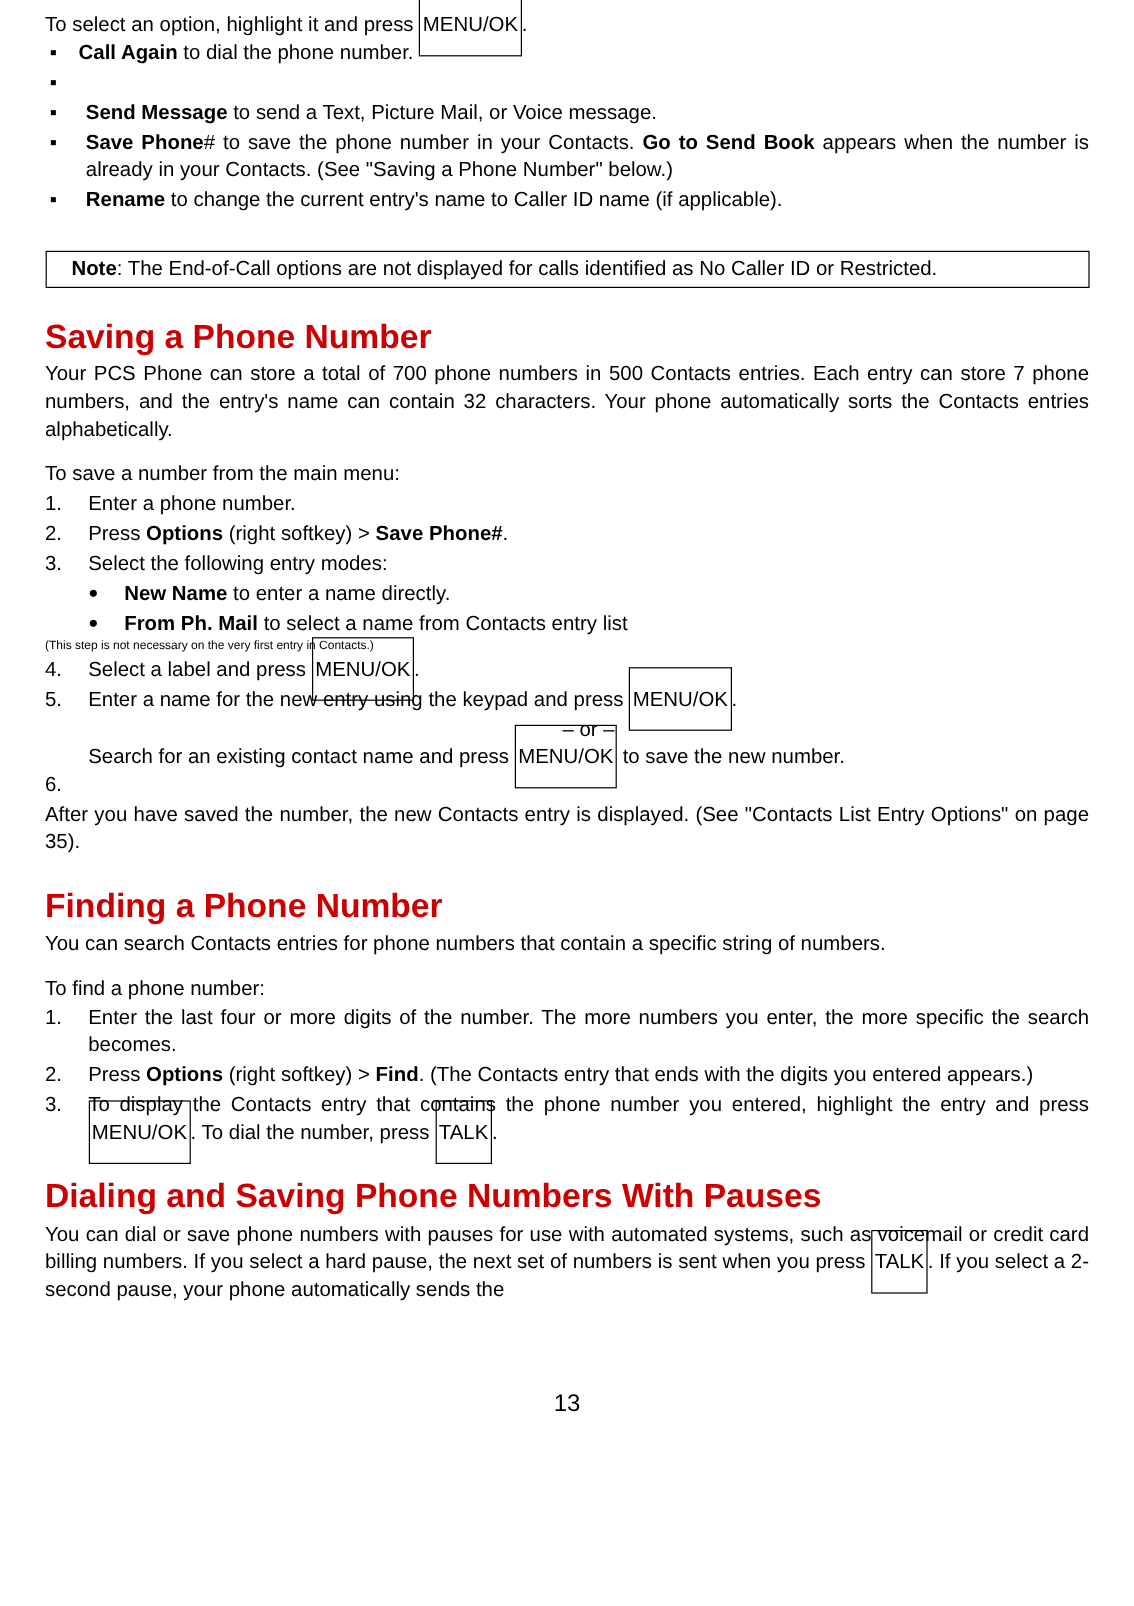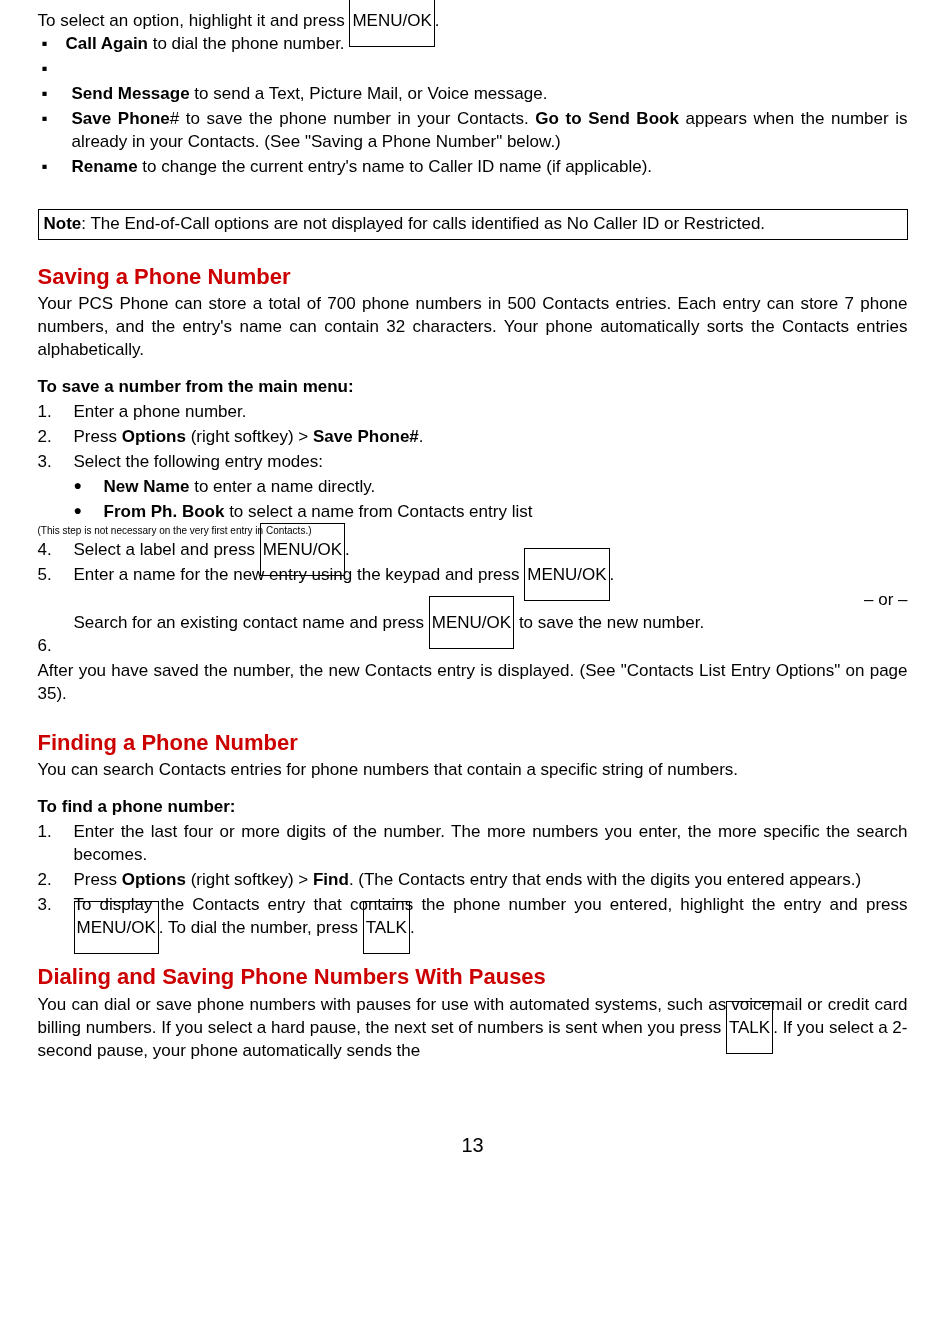--- a/index.html
+++ b/index.html
@@ -9,52 +9,52 @@
     color: #000;
     max-width: 870px;
     margin: 0 auto;
     padding: 10px 30px 40px 30px;
     background: #fff;
     text-align: justify;
   }
   .red-heading {
     color: #cc0000;
     font-weight: bold;
-    font-size: 22px;
+    font-size: 28px;
     margin-top: 22px;
     margin-bottom: 2px;
     text-align: left;
   }
   .boxed {
     border: 1px solid #000;
     padding: 16px 2px;
     white-space: nowrap;
   }
   .note-box {
     border: 1px solid #000;
-    padding: 3px 5px;
+    padding: 3px 21px;
     margin-top: 30px;
     margin-bottom: 14px;
     text-align: left;
   }
   .bullet-list { padding-left: 4px; text-align: left; }
   .bullet-item {
     display: flex;
     margin-bottom: 2px;
   }
   .bullet-item .b { min-width: 30px; }
   .dash { min-width: 24px; }
   .ol-list { padding-left: 0; text-align: justify; }
   .ol-item { display: flex; margin-bottom: 2px; }
   .ol-item .n { min-width: 36px; }
   .sub-bullet { display:flex; margin-left:36px; margin-bottom:2px; text-align:left; }
   .sub-bullet .dot { min-width: 30px; font-size:14px; }
   .indent { margin-left: 36px; text-align: justify; }
   .small-note { font-size: 10px; text-align:left; margin-top:-2px; margin-bottom:2px;}
-  .subhead { font-weight: bold; margin-top: 14px; margin-bottom: 2px; text-align:left;}
+  .subhead { font-weight: normal; margin-top: 14px; margin-bottom: 2px; text-align:left;}
   .page-num { text-align:center; margin-top: 70px; font-size:20px;}
 </style>
 </head>
 <body>
 
 <div style="text-align:left">
   <span>To select an option, highlight it and press </span><span class="boxed">MENU/OK</span><span>.</span>
 </div>
 
 <div class="bullet-list">
@@ -99,32 +99,32 @@
   <div class="ol-item">
       <div class="n">3.</div>
       <div>Select the following entry modes:</div>
     </div>
   <div class="sub-bullet">
       <div class="dot">●</div>
       <div><b>New Name</b><span> to enter a name directly.</span></div>
     </div>
   <div class="sub-bullet">
       <div class="dot">●</div>
-      <div><b>From Ph. Book</b><span> to select a name from Contacts entry list</span></div>
+      <div><b>From Ph. Mail</b><span> to select a name from Contacts entry list</span></div>
     </div>
   <div class="small-note">(This step is not necessary on the very first entry in Contacts.)</div>
   <div class="ol-item">
       <div class="n">4.</div>
       <div><span>Select a label and press </span><span class="boxed">MENU/OK</span><span>.</span></div>
     </div>
   <div class="ol-item">
       <div class="n">5.</div>
       <div><span>Enter a name for the new entry using the keypad and press </span><span class="boxed">MENU/OK</span><span>.</span></div>
     </div>
-  <div class="indent" style="text-align:right">– or –</div>
+  <div class="indent" style="text-align:center">– or –</div>
   <div class="indent" style="text-align:left"><span>Search for an existing contact name and press </span><span class="boxed">MENU/OK</span><span> to save the new number.</span></div>
   <div class="ol-item">
       <div class="n">6.</div>
     </div>
 </div>
 <div>After you have saved the number, the new Contacts entry is displayed. (See "Contacts List Entry Options" on page 35).</div>
 
 <div class="red-heading">Finding a Phone Number</div>
 <div style="text-align:left">You can search Contacts entries for phone numbers that contain a specific string of numbers.</div>
 <div class="subhead">To find a phone number:</div>

